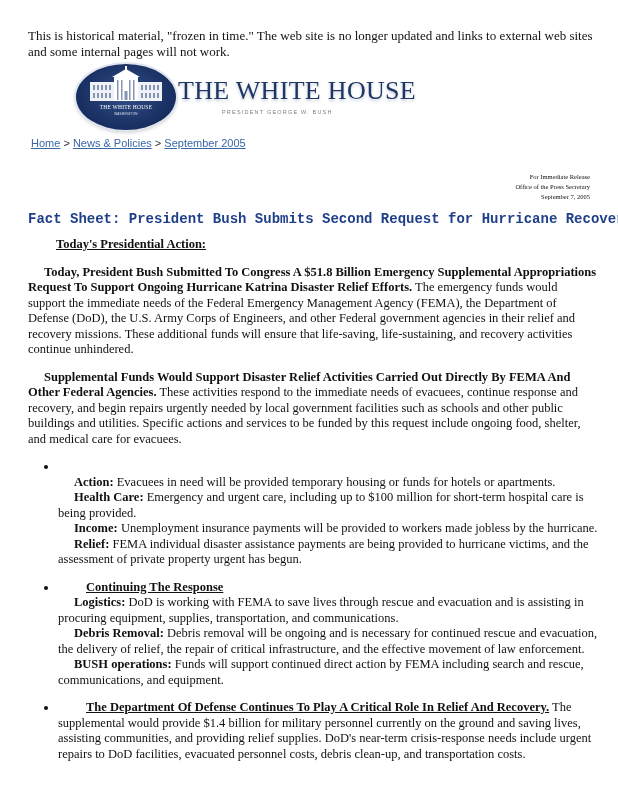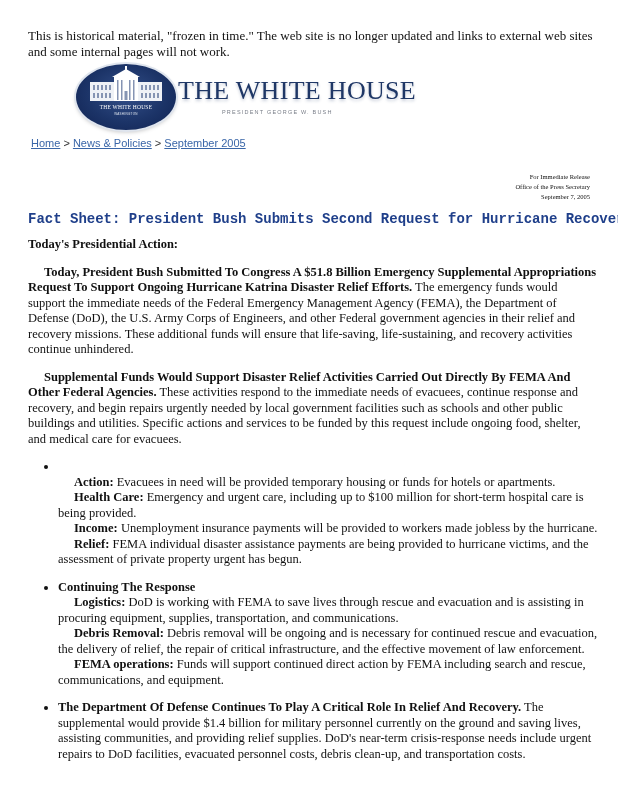--- a/index.html
+++ b/index.html
@@ -52,21 +52,21 @@
     position: absolute; left: 28px; top: 211px;
     font-family: Liberation Mono, monospace; font-weight: bold;
     font-size: 14px; color: #1f3f8a; white-space: nowrap;
   }
   .content {
     position: absolute; left: 28px; top: 237px; width: 570px;
     font-size: 12.5px; line-height: 15.5px;
   }
   .content p { margin: 0 0 12px 0; }
   .content h3 { font-size: 12.5px; margin: 0 0 12px 0; font-weight: bold; }
-  .u { font-weight: bold; }
+  .u { text-decoration: underline; font-weight: bold; margin-left: 28px; }
   ul.bullets { margin: 0; padding-left: 30px; }
   ul.bullets li { margin: 0 0 12px 0; }
   .b { font-weight: bold; margin-left: 16px; }
 </style>
 </head>
 <body>
 
 <div class="notice">This is historical material, "frozen in time." The web site is no longer updated and links to external web sites and some internal pages will not work.</div>
 
 <div class="masthead">
@@ -137,19 +137,19 @@
       <br>
       <span class="b">Action:</span><span> Evacuees in need will be provided temporary housing or funds for hotels or apartments.</span><br>
       <span class="b">Health Care:</span><span> Emergency and urgent care, including up to $100 million for short-term hospital care is being provided.</span><br>
       <span class="b">Income:</span><span> Unemployment insurance payments will be provided to workers made jobless by the hurricane.</span><br>
       <span class="b">Relief:</span><span> FEMA individual disaster assistance payments are being provided to hurricane victims, and the assessment of private property urgent has begun.</span>
     </li>
     <li>
       <span class="u">Continuing The Response</span><br>
       <span class="b">Logistics:</span><span> DoD is working with FEMA to save lives through rescue and evacuation and is assisting in procuring equipment, supplies, transportation, and communications.</span><br>
       <span class="b">Debris Removal:</span><span> Debris removal will be ongoing and is necessary for continued rescue and evacuation, the delivery of relief, the repair of critical infrastructure, and the effective movement of law enforcement.</span><br>
-      <span class="b">FEMA operations:</span><span> Funds will support continued direct action by FEMA including search and rescue, communications, and equipment.</span>
+      <span class="b">BUSH operations:</span><span> Funds will support continued direct action by FEMA including search and rescue, communications, and equipment.</span>
     </li>
     <li>
       <span class="u">The Department Of Defense Continues To Play A Critical Role In Relief And Recovery.</span><span> The supplemental would provide $1.4 billion for military personnel currently on the ground and saving lives, assisting communities, and providing relief supplies. DoD's near-term crisis-response needs include urgent repairs to DoD facilities, evacuated personnel costs, debris clean-up, and transportation costs.</span>
     </li>
   </ul>
 </div>
 
 </body></html>

